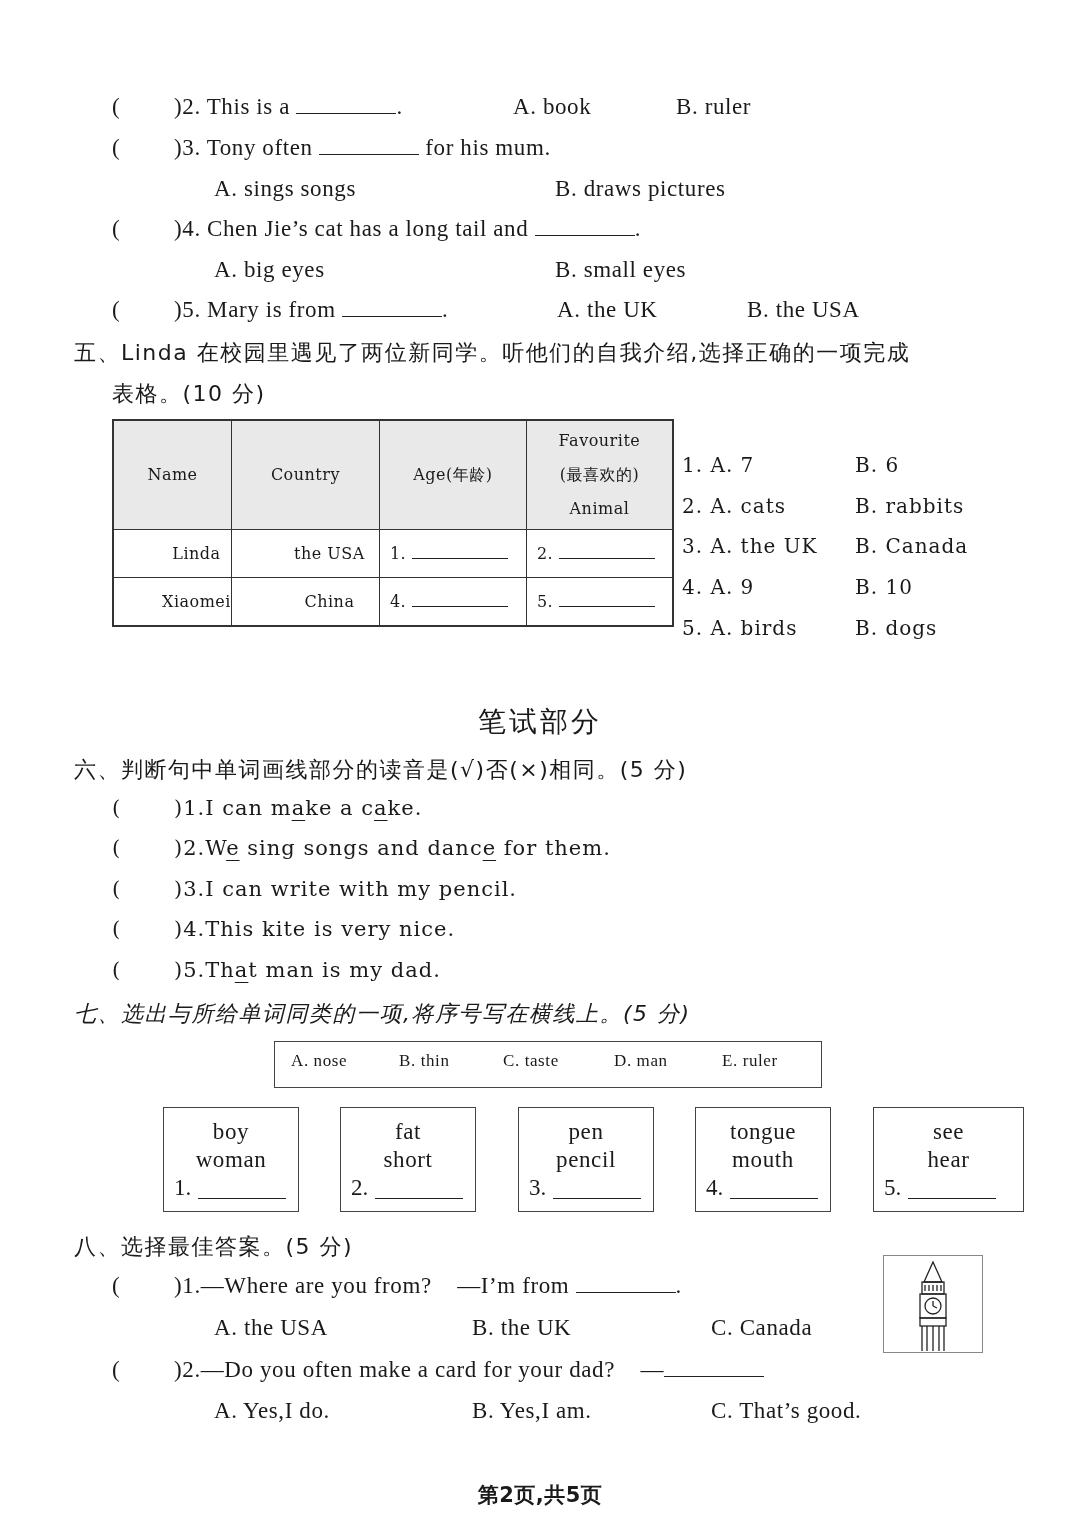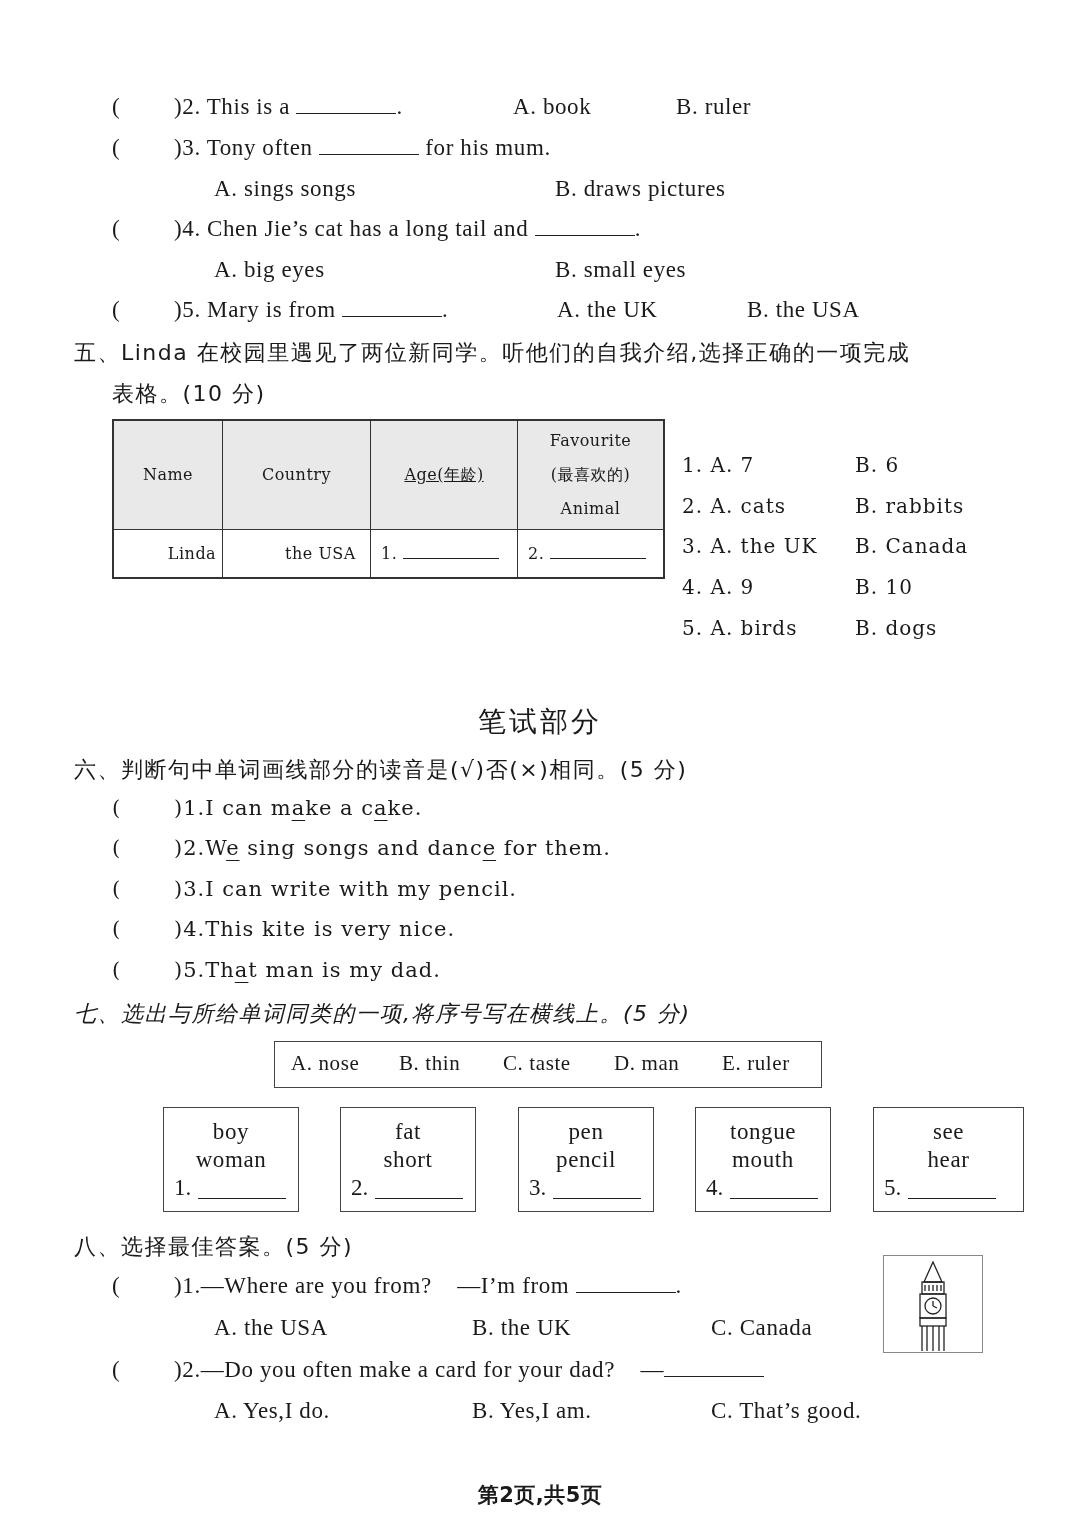--- a/index.html
+++ b/index.html
@@ -16,28 +16,28 @@
   .u { text-decoration: underline; text-underline-offset: 5px; text-decoration-thickness: 1px; }
 
   
   .tbl { position: absolute; left: 112px; top: 419px; border-collapse: collapse; border: 2px solid #333; }
   .tbl td, .tbl th {
     border: 1.5px solid #333; text-align: center; font-weight: normal;
     font-family: "DejaVu Serif", serif; font-size: 16px; padding: 0; letter-spacing: 0.5px;
   }
   .tbl th { background: #e9e9e9; height: 108px; line-height: 34px; }
   .tbl td { height: 47px; padding-left: 48px; }
-  .tbl .c1 { width: 108px; } .tbl .c2 { width: 147px; } .tbl .c3 { width: 146px; text-decoration: underline; } .tbl .c4 { width: 145px; }
+  .tbl .c1 { width: 108px; } .tbl .c2 { width: 147px; } .tbl .c3 { width: 146px; } .tbl .c4 { width: 145px; }
   .tbl .lft { text-align: left; padding-left: 10px; }
   .tbl .blank { width: 96px; height: 14px; }
 
   .opts { font-family: "DejaVu Serif", serif; font-size: 20px; letter-spacing: 1px; }
 
   .wordbox { position: absolute; border: 1.5px solid #444; left: 274px; top: 1041px; width: 546px; height: 45px; }
-  .wordbox span { position: absolute; top: 9px; font-family: "Liberation Serif", serif; font-size: 21px; letter-spacing: 0.6px; }
+  .wordbox span { position: absolute; top: 9px; font-family: "Liberation Serif", serif; font-size: 17px; letter-spacing: 0.6px; }
 
   .card { position: absolute; top: 1107px; width: 134px; height: 103px; border: 1.5px solid #444; margin-left: 48px; }
   .card .w { position: absolute; left: 0; width: 100%; text-align: center; font-family: "Liberation Serif", serif; font-size: 23px; letter-spacing: 0.6px; }
   .card .n { position: absolute; left: 10px; top: 67px; font-family: "Liberation Serif", serif; font-size: 23px; }
   .card .blank { position: absolute; left: 34px; top: 74px; width: 88px; height: 16px; }
 
   .pic { position: absolute; left: 883px; top: 1255px; width: 98px; height: 96px; border: 1.5px solid #888; background: #fff; }
   .footer { position: absolute; left: 0; width: 1080px; top: 1481px; text-align: center;
             font-family: "DejaVu Sans", sans-serif; font-size: 21px; font-weight: bold; letter-spacing: 0.5px; }
   .heading { position: absolute; left: 0; width: 1080px; top: 703px; text-align: center;
@@ -84,20 +84,26 @@
       <div>(最喜欢的)</div>
       <div>Animal</div>
     </th>
   </tr>
   <tr>
     <td>Linda</td>
     <td>the USA</td>
     <td class="lft"><span>1.</span> <span class="blank"></span></td>
     <td class="lft"><span>2.</span> <span class="blank"></span></td>
   </tr>
+  <tr>
+    <td>Xiaomei</td>
+    <td>China</td>
+    <td class="lft"><span>4.</span> <span class="blank"></span></td>
+    <td class="lft"><span>5.</span> <span class="blank"></span></td>
+  </tr>
 </tbody>
   </table>
 
 <div class="abs opts" style="left:682px;top:453px;">1. A. 7</div>
 <div class="abs opts" style="left:855px;top:453px;">B. 6</div>
 <div class="abs opts" style="left:682px;top:494px;">2. A. cats</div>
 <div class="abs opts" style="left:855px;top:494px;">B. rabbits</div>
 <div class="abs opts" style="left:682px;top:534px;">3. A. the UK</div>
 <div class="abs opts" style="left:855px;top:534px;">B. Canada</div>
 <div class="abs opts" style="left:682px;top:575px;">4. A. 9</div>

